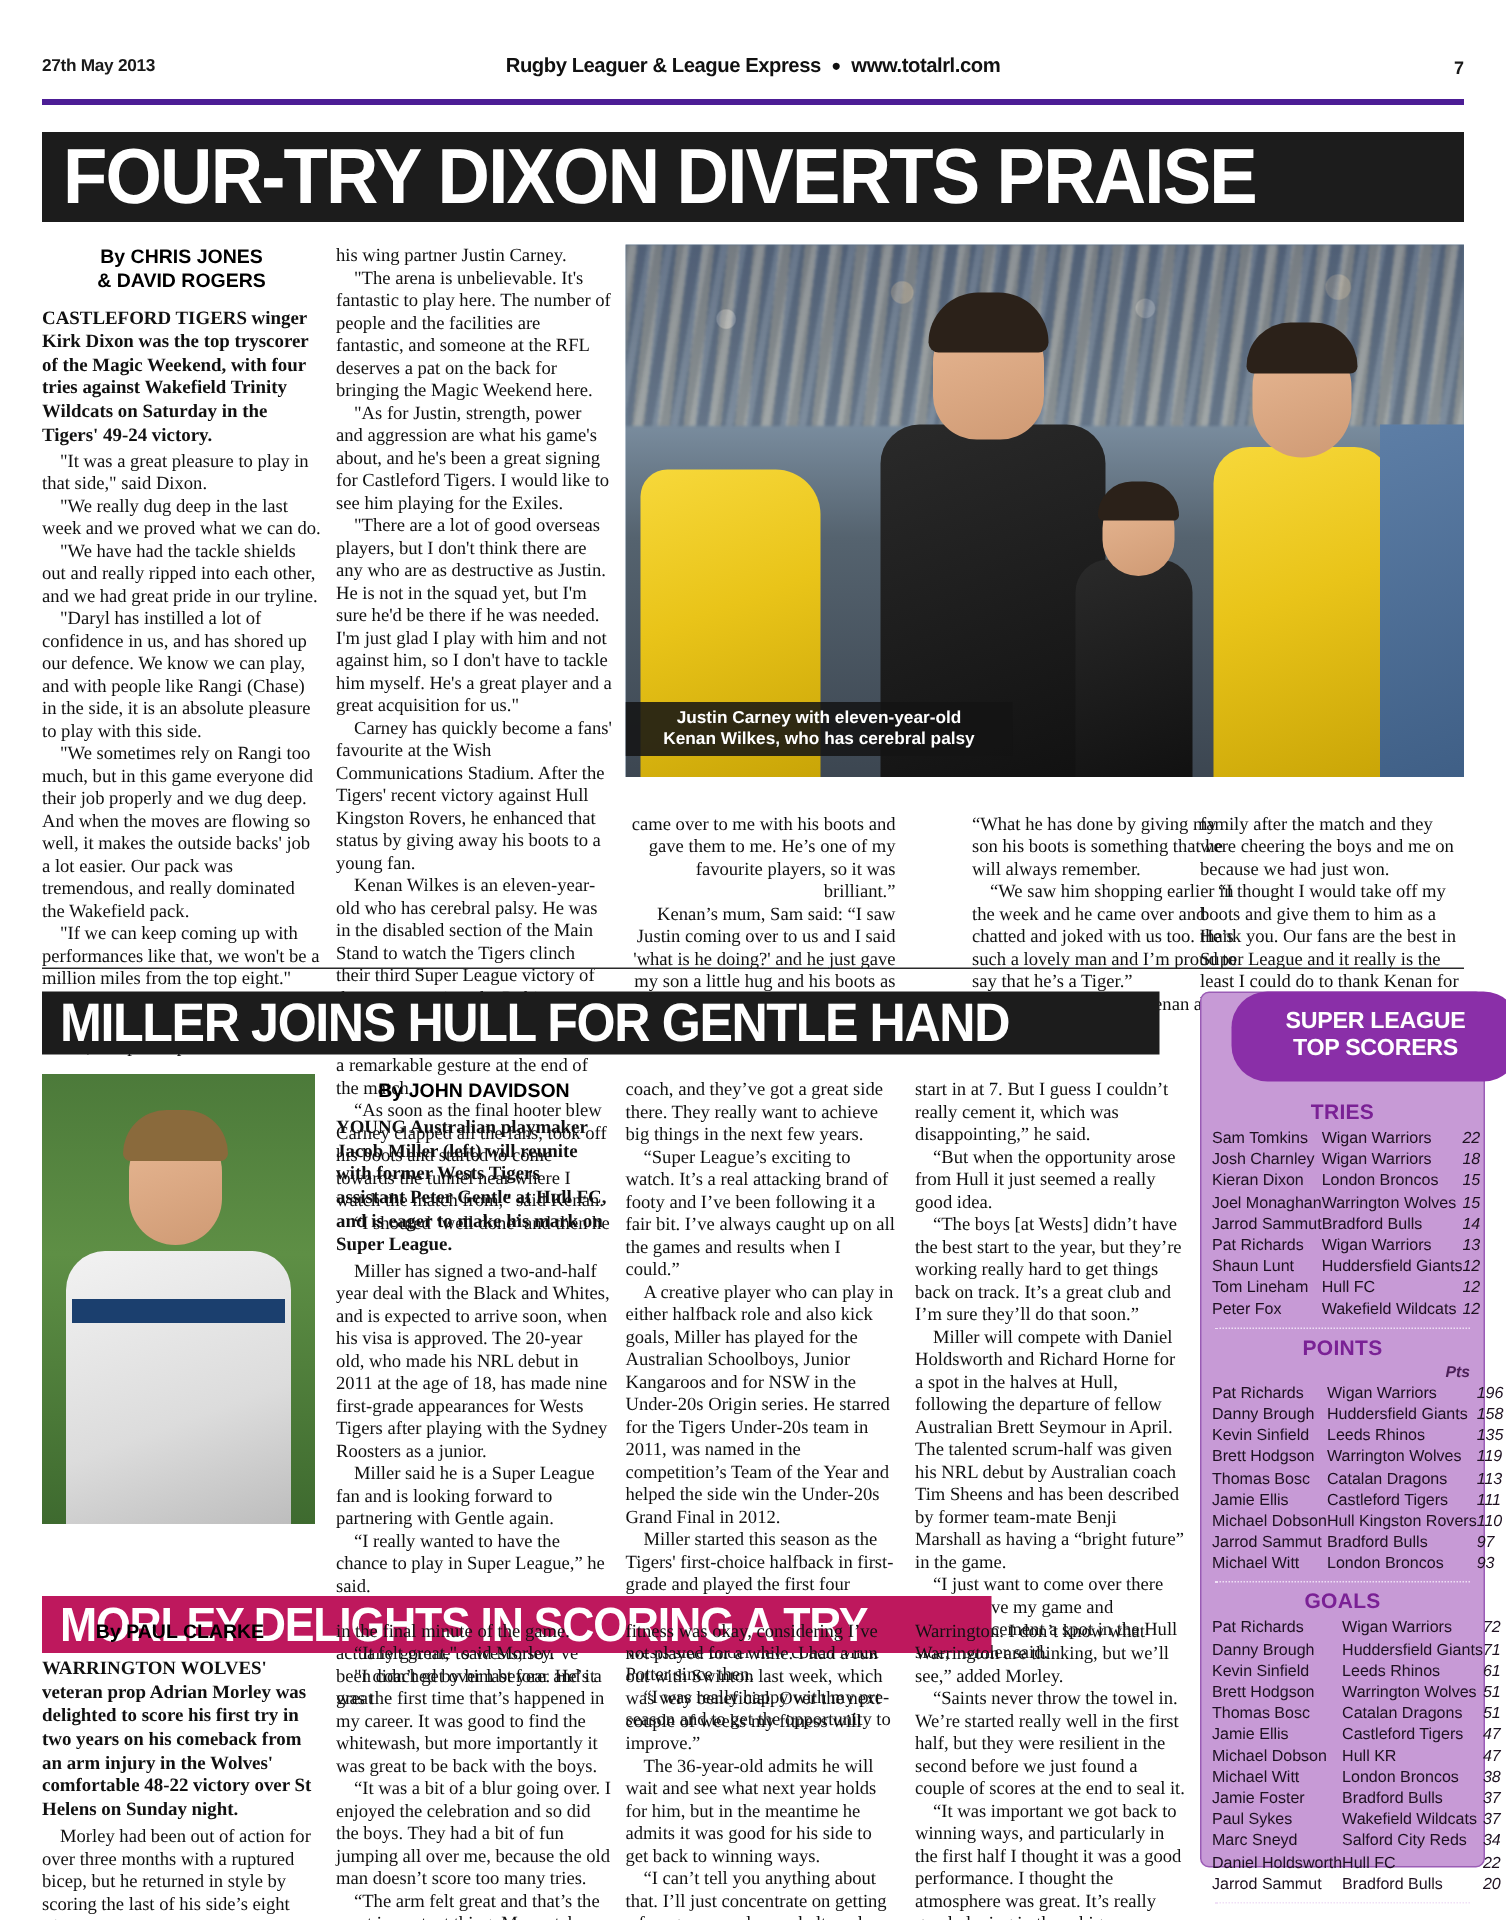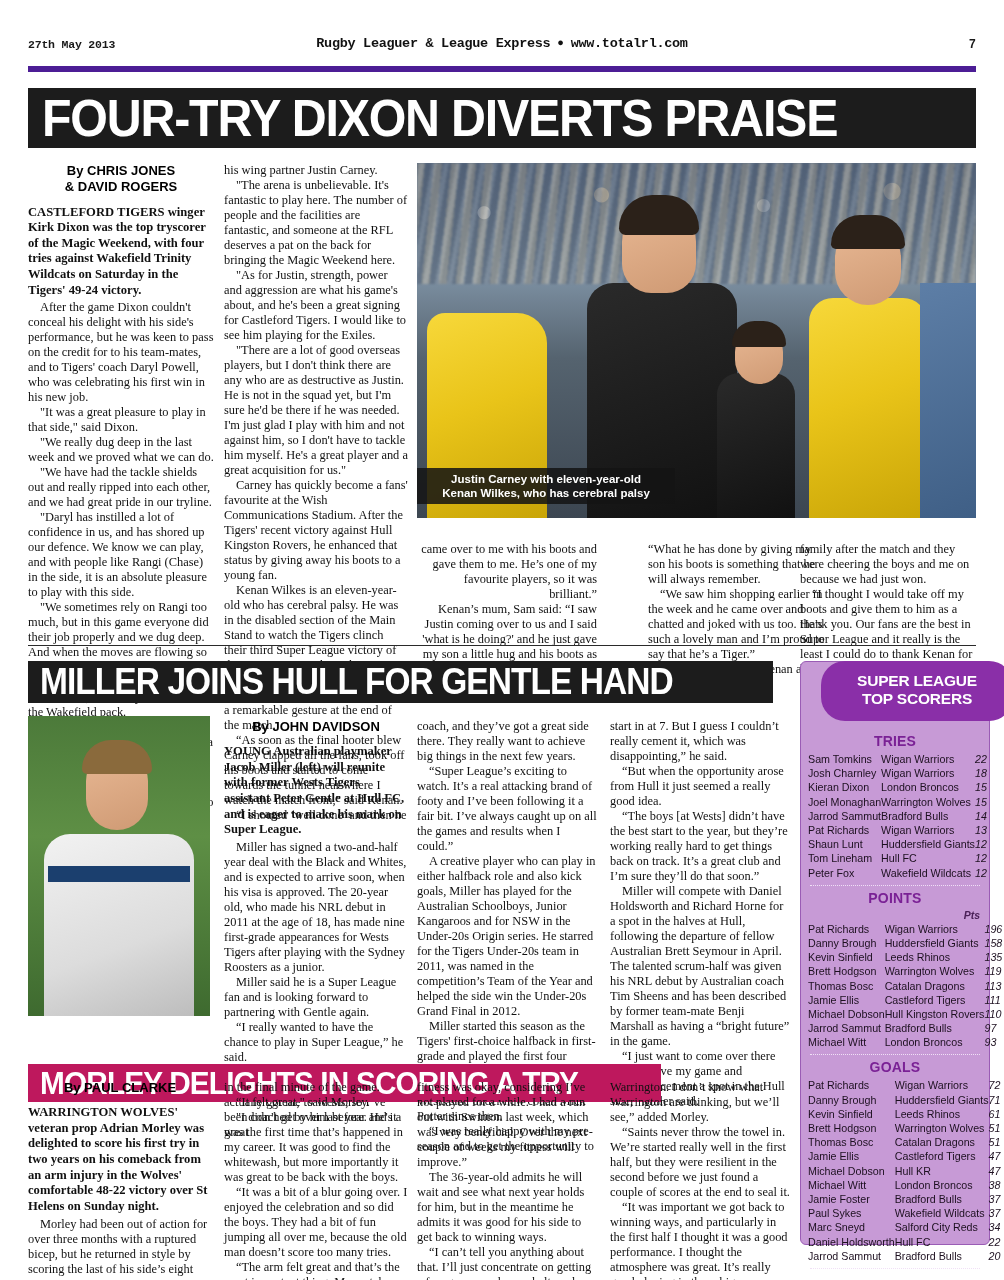--- a/index.html
+++ b/index.html
@@ -23,22 +23,22 @@
     background: #fff;
   }
 
   
   .masthead {
     position: absolute;
     left: 28px;
     top: 36px;
     width: 948px;
     height: 30px;
-    border-bottom: 6px solid #4c1d95;
-    font-family: Liberation Mono, monospace;
+    border-bottom: 4px solid #4c1d95;
+    font-family: Liberation Sans, sans-serif;
   }
   .masthead-date {
     position: absolute;
     left: 0;
     top: 2px;
     font-size: 11.5px;
     font-weight: 600;
     letter-spacing: -0.2px;
     color: #1a1a1a;
   }
@@ -297,21 +297,20 @@
   <div class="hl-bar hl-main">
     <span class="hl-text">FOUR-TRY DIXON DIVERTS PRAISE</span>
   </div>
 
   <div class="col" style="left:28px; top:163px; width:186px;">
     <div class="byline">
       <div>By CHRIS JONES</div>
       <div>&amp; DAVID ROGERS</div>
     </div>
     <p class="lead">CASTLEFORD TIGERS winger Kirk Dixon was the top tryscorer of the Magic Weekend, with four tries against Wakefield Trinity Wildcats on Saturday in the Tigers' 49-24 victory.</p>
-    <p>After the game Dixon couldn't conceal his delight with his side's performance, but he was keen to pass on the credit for to his team-mates, and to Tigers' coach Daryl Powell, who was celebrating his first win in his new job.</p>
     <p>"It was a great pleasure to play in that side," said Dixon.</p>
     <p>"We really dug deep in the last week and we proved what we can do.</p>
     <p>"We have had the tackle shields out and really ripped into each other, and we had great pride in our tryline.</p>
     <p>"Daryl has instilled a lot of confidence in us, and has shored up our defence. We know we can play, and with people like Rangi (Chase) in the side, it is an absolute pleasure to play with this side.</p>
     <p>"We sometimes rely on Rangi too much, but in this game everyone did their job properly and we dug deep. And when the moves are flowing so well, it makes the outside backs' job a lot easier. Our pack was tremendous, and really dominated the Wakefield pack.</p>
     <p>"If we can keep coming up with performances like that, we won't be a million miles from the top eight."</p>
     <p>Dixon was delighted with the Etihad Stadium as a Rugby League venue, and paid a particular tribute to</p>
   </div>
 
   <div class="col" style="left:224px; top:163px; width:184px;">

